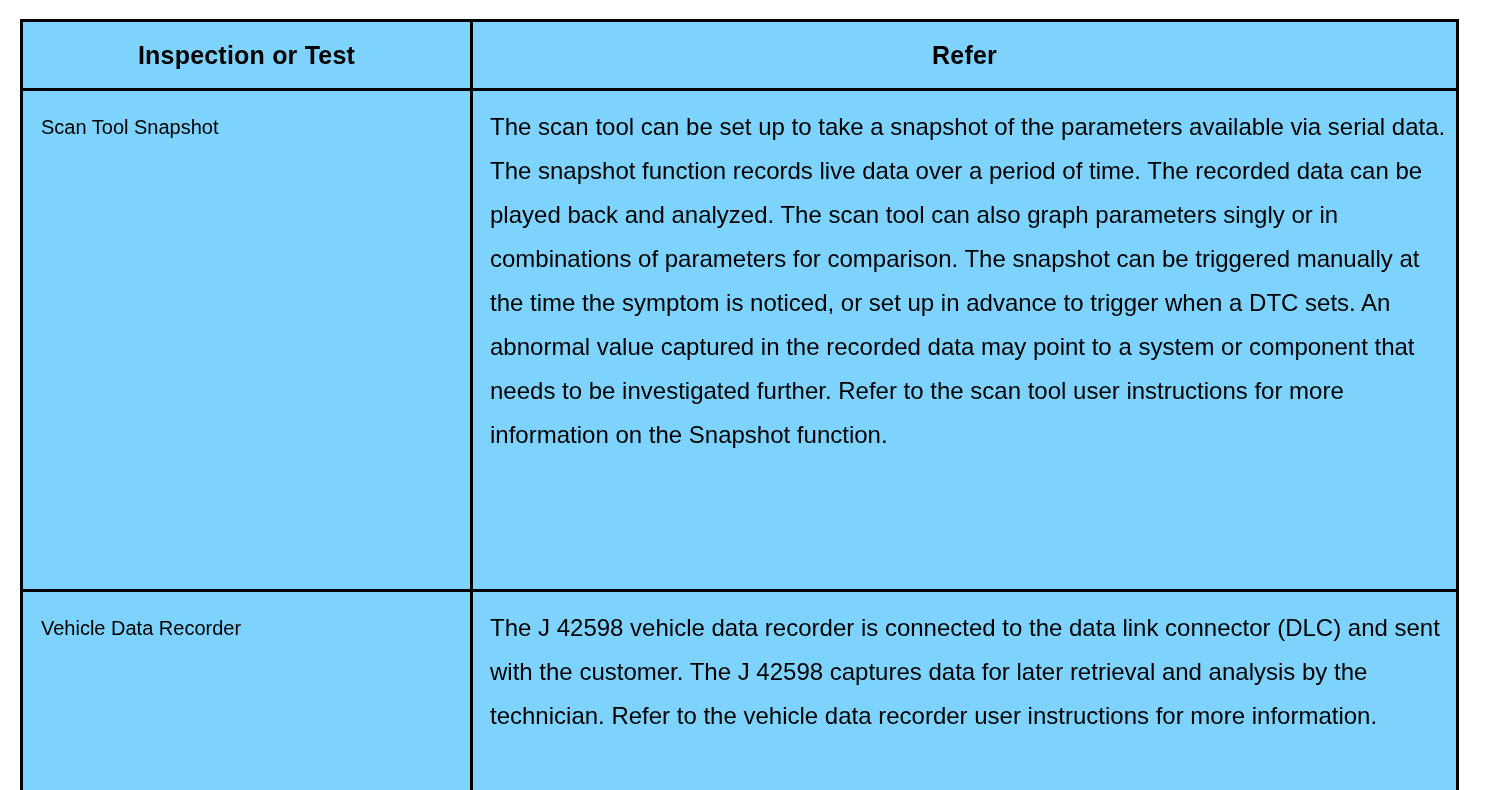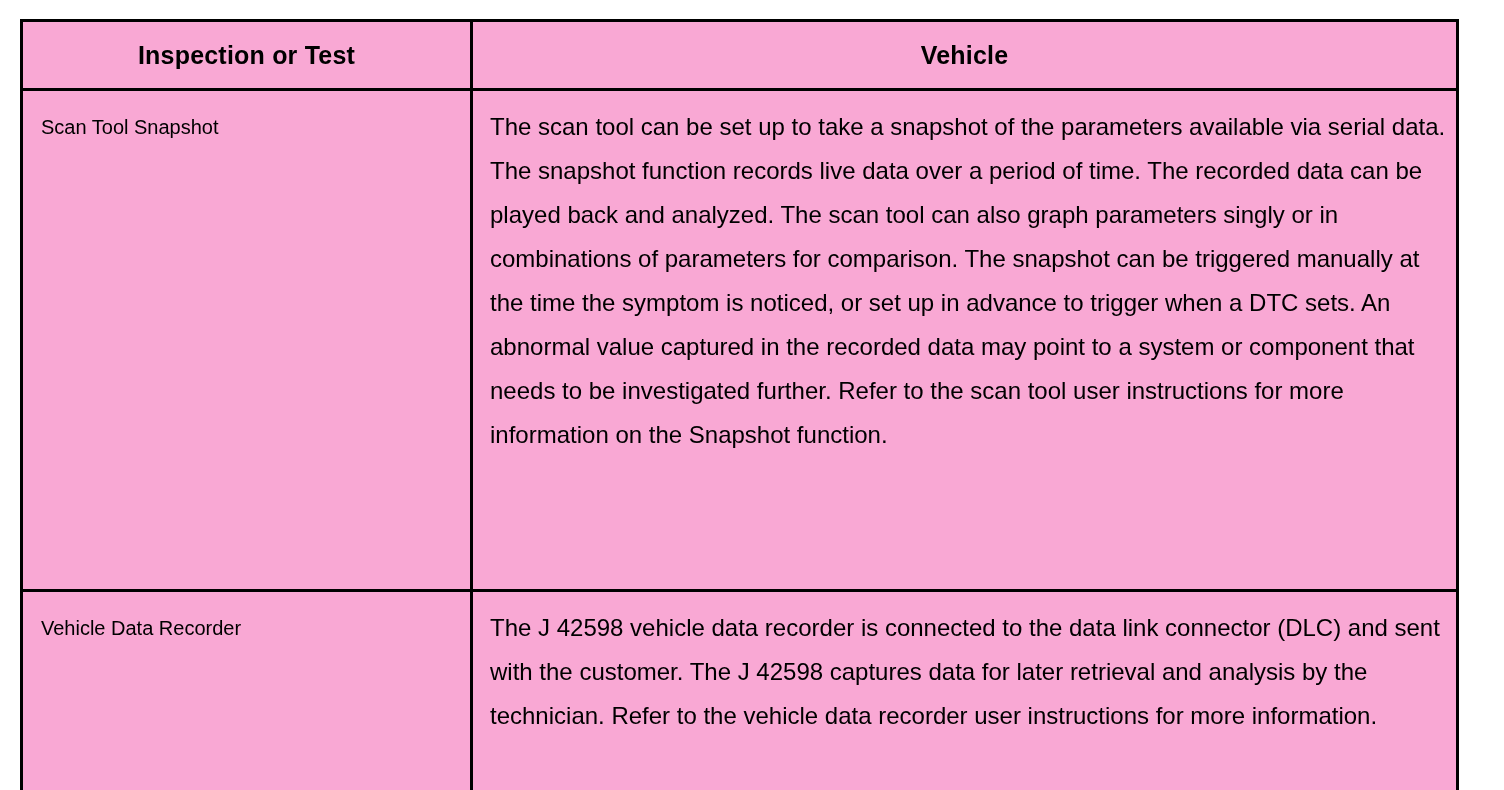--- a/index.html
+++ b/index.html
@@ -32,21 +32,21 @@
     table-layout: fixed;
   }
 
   .diag-table col.col-inspection { width: 450px; }
   .diag-table col.col-action { width: 986px; }
 
   .diag-table th,
   .diag-table td {
     border: 3px solid #000000;
     vertical-align: top;
-    background: #f9a8d4;
+    background: #7dd3fc;
   }
 
   
   .diag-table thead th {
     height: 66px;
     text-align: center;
     vertical-align: middle;
     font-size: 25px;
     font-weight: bold;
     letter-spacing: 0.2px;
@@ -91,21 +91,21 @@
 
   <table class="diag-table">
     <colgroup>
       <col class="col-inspection">
       <col class="col-action">
     </colgroup>
 
     <thead>
       <tr>
         <th>Inspection or Test</th>
-        <th>Vehicle</th>
+        <th>Refer</th>
       </tr>
     </thead>
 
     <tbody>
 
       <tr class="row-snapshot">
         <td class="cell-inspection">Scan Tool Snapshot</td>
         <td class="cell-action">
           <p>The scan tool can be set up to take a snapshot of the parameters available via serial data. The snapshot function records live data over a period of time. The recorded data can be played back and analyzed. The scan tool can also graph parameters singly or in combinations of parameters for comparison. The snapshot can be triggered manually at the time the symptom is noticed, or set up in advance to trigger when a DTC sets. An abnormal value captured in the recorded data may point to a system or component that needs to be investigated further. Refer to the scan tool user instructions for more information on the Snapshot function.</p>
         </td>

